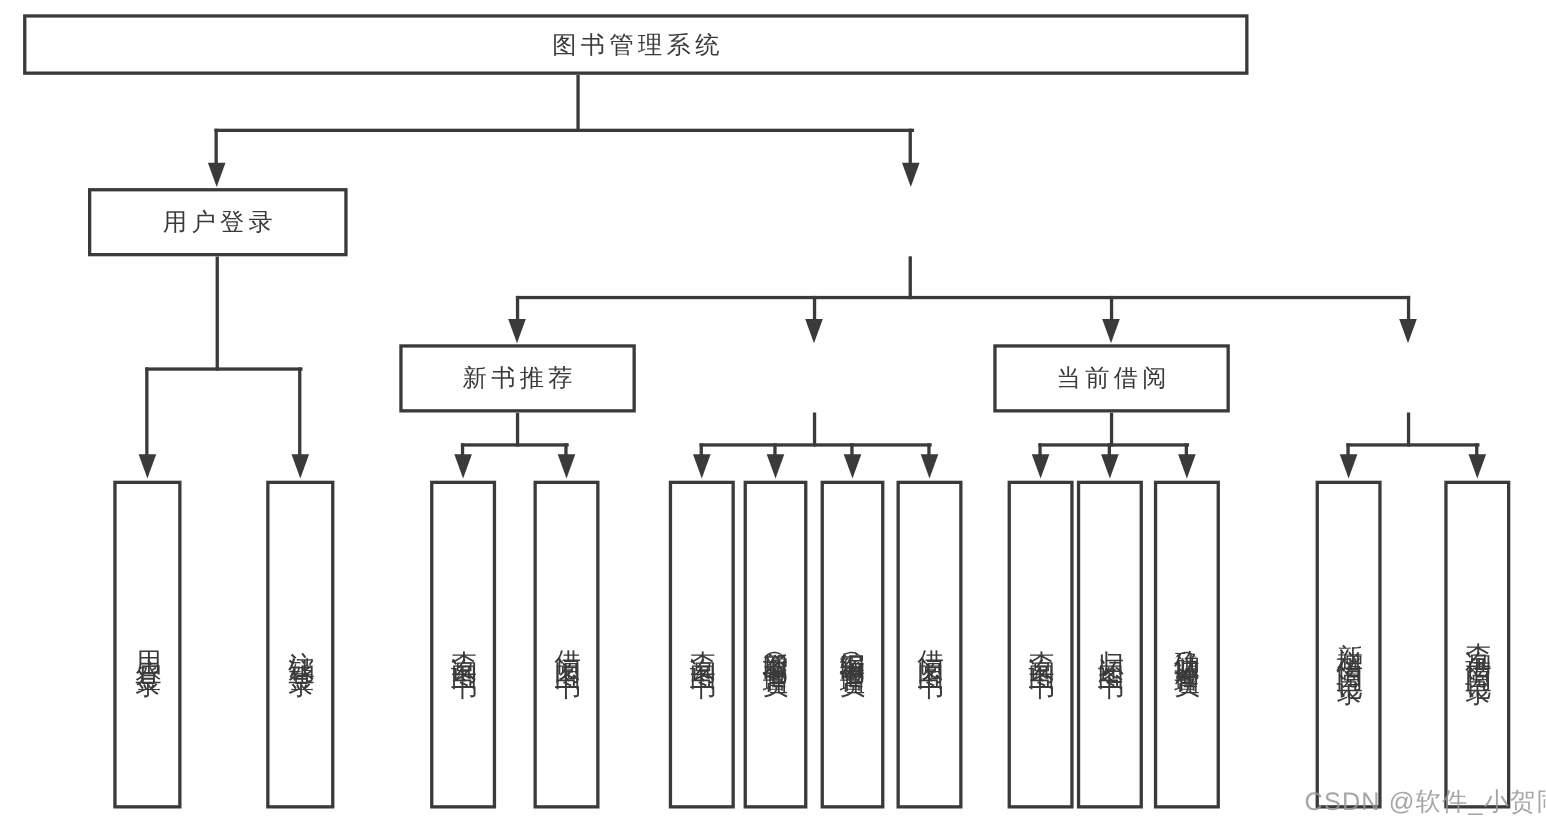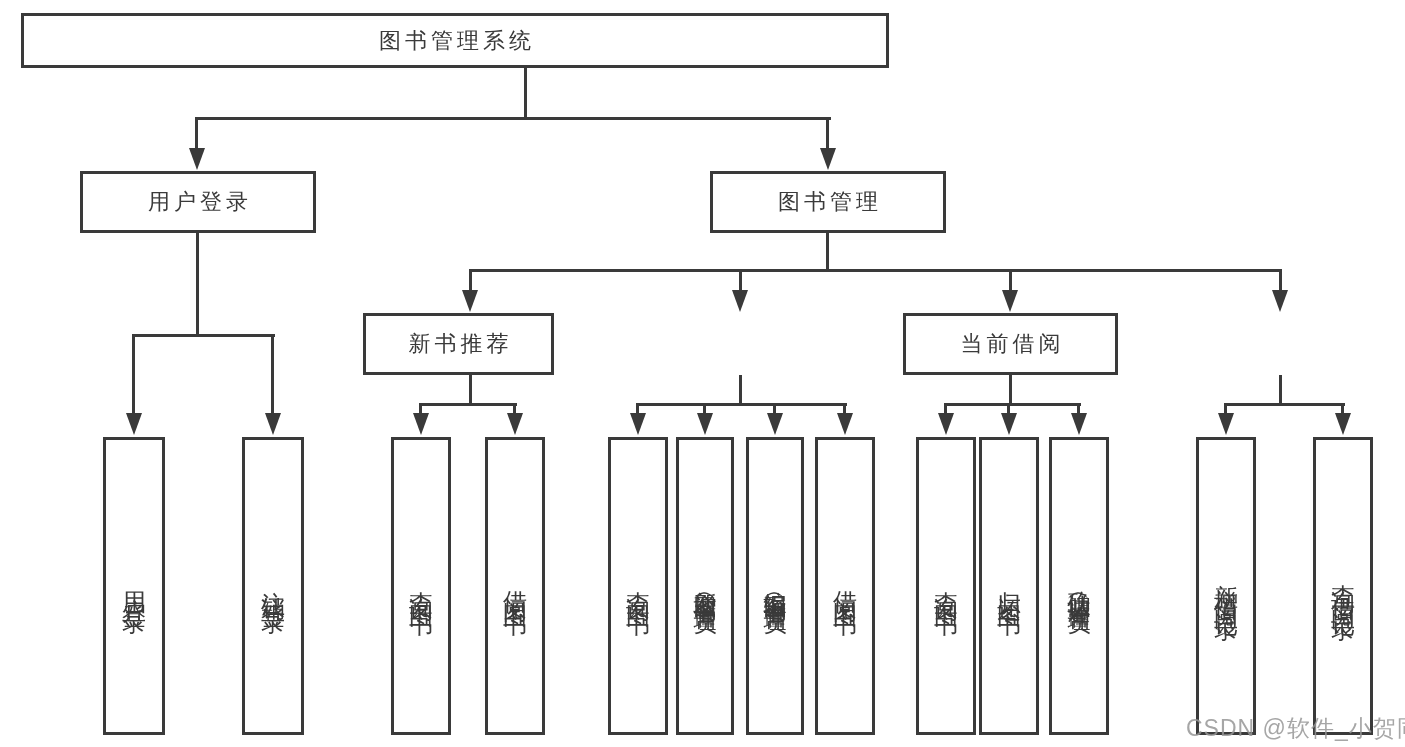--- a/index.html
+++ b/index.html
@@ -56,51 +56,50 @@
     color: rgba(150,150,150,0.85);
     white-space: nowrap;
     z-index: 3;
   }
 </style>
 </head>
 <body>
 
 <div id="stage" style="--line: #3a3a3a; --text: #3a3a3a; --bg: #ffffff;">
 
-  <div class="node" style="left:21px; top:13px; width:868px; height:55px;">图书管理系统</div>
+  <div class="node" style="left:21px; top:13px; width:1114px; height:55px;">图书管理系统</div>
 
   <div class="vline" style="left:524px; top:68px; height:52px;"></div>
   <div class="hline" style="left:195px; top:117px; width:636px;"></div>
   <div class="vline" style="left:195px; top:117px; height:33px;"></div>
   <div class="vline" style="left:826px; top:117px; height:33px;"></div>
   <div class="arrow" style="left:189px; top:148px;"></div>
   <div class="arrow" style="left:820px; top:148px;"></div>
 
   <div class="node" style="left:80px; top:171px; width:236px; height:62px;">用户登录</div>
-  <div class="node" style="left:710px; top:171px; width:236px; height:62px;">图书管理</div>
 
   <div class="vline" style="left:196px; top:233px; height:104px;"></div>
   <div class="hline" style="left:132px; top:334px; width:143px;"></div>
   <div class="vline" style="left:132px; top:334px; height:80px;"></div>
   <div class="vline" style="left:271px; top:334px; height:80px;"></div>
   <div class="arrow" style="left:126px; top:413px;"></div>
   <div class="arrow" style="left:265px; top:413px;"></div>
 
   <div class="vline" style="left:826px; top:233px; height:39px;"></div>
   <div class="hline" style="left:469px; top:269px; width:813px;"></div>
   <div class="vline" style="left:469px; top:269px; height:23px;"></div>
   <div class="vline" style="left:739px; top:269px; height:23px;"></div>
   <div class="vline" style="left:1009px; top:269px; height:23px;"></div>
   <div class="vline" style="left:1279px; top:269px; height:23px;"></div>
   <div class="arrow" style="left:462px; top:290px;"></div>
   <div class="arrow" style="left:732px; top:290px;"></div>
   <div class="arrow" style="left:1002px; top:290px;"></div>
   <div class="arrow" style="left:1272px; top:290px;"></div>
 
-  <div class="node" style="left:363px; top:313px; width:191px; height:62px;">新书推荐</div>
+  <div class="node" style="left:363px; top:313px; width:215px; height:62px;">新书推荐</div>
   <div class="node" style="left:903px; top:313px; width:215px; height:62px;">当前借阅</div>
 
   <div class="vline" style="left:469px; top:375px; height:31px;"></div>
   <div class="hline" style="left:419px; top:403px; width:98px;"></div>
   <div class="vline" style="left:419px; top:403px; height:12px;"></div>
   <div class="vline" style="left:513px; top:403px; height:12px;"></div>
   <div class="arrow" style="left:413px; top:413px;"></div>
   <div class="arrow" style="left:507px; top:413px;"></div>
 
   <div class="vline" style="left:739px; top:375px; height:31px;"></div>

